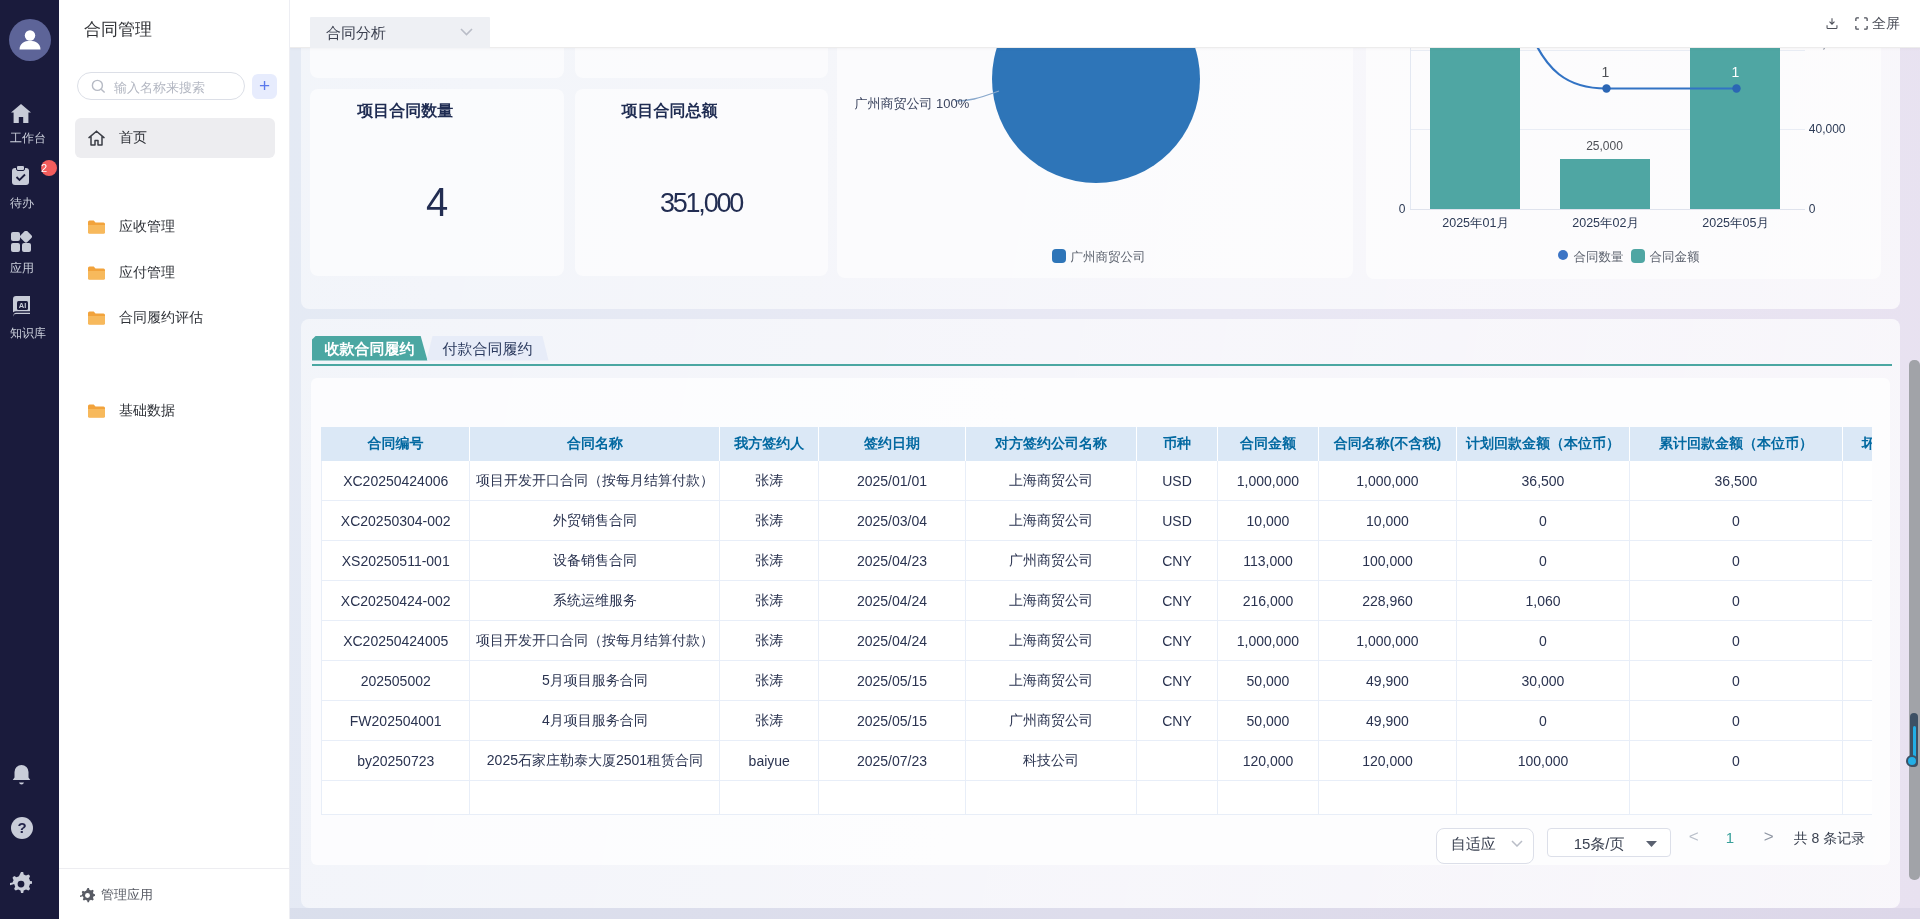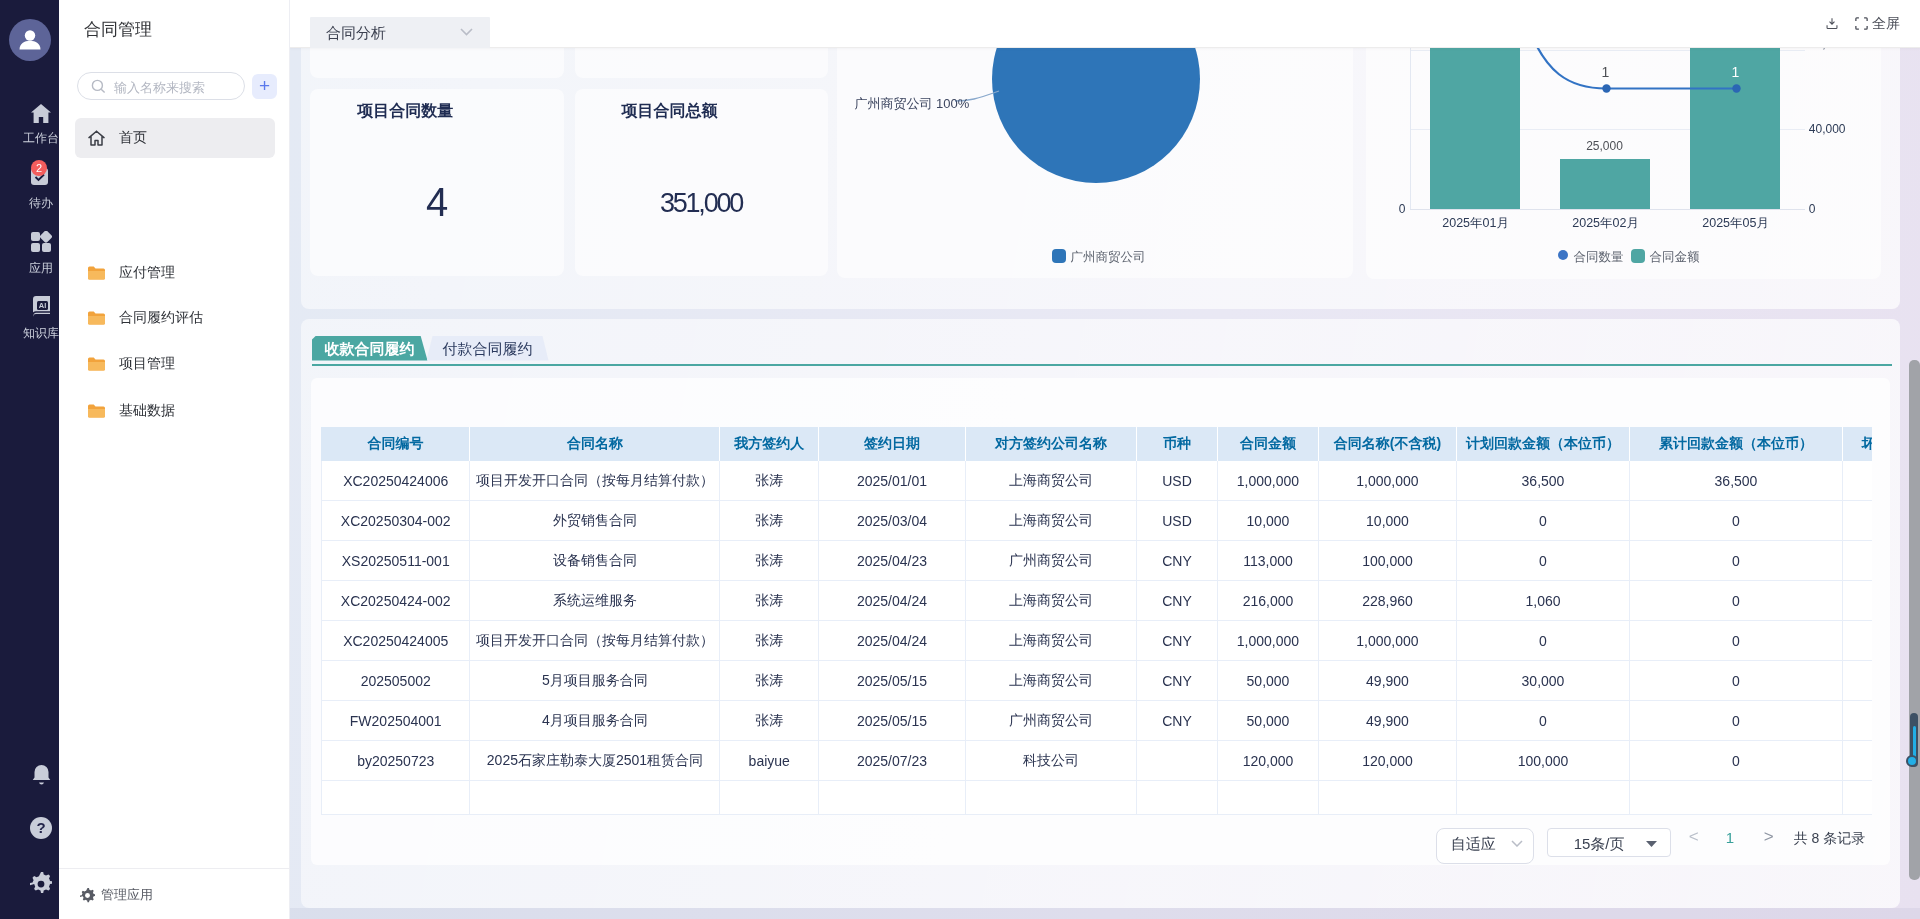--- a/index.html
+++ b/index.html
@@ -2,21 +2,21 @@
 <html lang="zh"><head>
 <meta charset="utf-8">
 <title>合同管理</title>
 <style>
   * { margin:0; padding:0; box-sizing:border-box; }
   html,body { width:1920px; height:919px; overflow:hidden; font-family:"Liberation Sans",sans-serif; }
   .abs { position:absolute; }
   body { position:relative; background:#fff; }
   
   #rail { position:absolute; left:0; top:0; width:59px; height:919px; background:#1a1b3c; z-index:30; }
-  .railItem { position:absolute; width:82px; text-align:center; color:#ccd0dc; font-size:12px; }
+  .railItem { position:absolute; width:82px; text-align:left; color:#ccd0dc; font-size:12px;margin-left:10px; }
   
   #side { position:absolute; left:59px; top:0; width:231px; height:919px; background:#ffffff; z-index:25; border-right:1px solid #edeef3; }
   .menuItem { position:absolute; left:16px; width:200px; height:40px; border-radius:6px; font-size:14px; color:#2f3238; display:flex; align-items:center; }
   .menuItem svg { margin-left:13px; margin-right:14px; flex:0 0 auto; }
   
   #topbar { position:absolute; left:290px; top:0; width:1630px; height:48px; background:#ffffff; z-index:20; border-bottom:1px solid #edecec; box-shadow:0 1px 2px rgba(120,110,100,0.06); }
   #content { position:absolute; left:290px; top:46px; width:1630px; height:873px; overflow:hidden; z-index:10;
              background:linear-gradient(100deg,#e4eaf4 0%, #e9e8f4 55%, #e8e1f0 100%); }
   .wrap { position:absolute; background:linear-gradient(100deg,rgba(255,255,255,0.52) 0%,rgba(255,255,255,0.72) 100%); border-radius:8px; }
   .card { position:absolute; background:rgba(255,255,255,0.60); border-radius:8px; }
@@ -95,32 +95,32 @@
     <span class="abs" style="left:36px;top:6px;font-size:13px;color:#b3b7c2;">输入名称来搜索</span>
   </div>
   <div class="abs" style="left:193px;top:74px;width:25px;height:25px;border-radius:6px;background:#e7ecfd;color:#5b79ec;font-size:19px;line-height:23px;text-align:center;">+</div>
 
   <div class="menuItem" style="top:118px;background:#ededf0;">
     <svg width="17" height="16" viewBox="0 0 17 16">
         <path d="M8.5 1.2 L16 7.6 M1 7.6 L8.5 1.2 M3 6.2 V15 h4 v-4.6 h3 V15 h4 V6.2" fill="none" stroke="#3b3e46" stroke-width="1.5" stroke-linecap="round" stroke-linejoin="round"></path>
       </svg>
     首页
   </div>
+  <div class="menuItem" style="top:207px;"><svg width="17" height="14" viewBox="0 0 17 14">
+        <path d="M0 2 a1.5 1.5 0 0 1 1.5-1.5 h4.2 l1.8 2 h8 A1.5 1.5 0 0 1 17 4 v8 a1.5 1.5 0 0 1 -1.5 1.5 h-14 A1.5 1.5 0 0 1 0 12 z" fill="#f2a33c"></path>
+        <path d="M0 5 h17 v7 a1.5 1.5 0 0 1 -1.5 1.5 h-14 A1.5 1.5 0 0 1 0 12 z" fill="#f7b95c"></path>
+      </svg>应收管理</div>
   <div class="menuItem" style="top:253px;"><svg width="17" height="14" viewBox="0 0 17 14">
         <path d="M0 2 a1.5 1.5 0 0 1 1.5-1.5 h4.2 l1.8 2 h8 A1.5 1.5 0 0 1 17 4 v8 a1.5 1.5 0 0 1 -1.5 1.5 h-14 A1.5 1.5 0 0 1 0 12 z" fill="#f2a33c"></path>
         <path d="M0 5 h17 v7 a1.5 1.5 0 0 1 -1.5 1.5 h-14 A1.5 1.5 0 0 1 0 12 z" fill="#f7b95c"></path>
       </svg>应付管理</div>
   <div class="menuItem" style="top:298px;"><svg width="17" height="14" viewBox="0 0 17 14">
         <path d="M0 2 a1.5 1.5 0 0 1 1.5-1.5 h4.2 l1.8 2 h8 A1.5 1.5 0 0 1 17 4 v8 a1.5 1.5 0 0 1 -1.5 1.5 h-14 A1.5 1.5 0 0 1 0 12 z" fill="#f2a33c"></path>
         <path d="M0 5 h17 v7 a1.5 1.5 0 0 1 -1.5 1.5 h-14 A1.5 1.5 0 0 1 0 12 z" fill="#f7b95c"></path>
       </svg>合同履约评估</div>
-  <div class="menuItem" style="top:344px;"><svg width="17" height="14" viewBox="0 0 17 14">
-        <path d="M0 2 a1.5 1.5 0 0 1 1.5-1.5 h4.2 l1.8 2 h8 A1.5 1.5 0 0 1 17 4 v8 a1.5 1.5 0 0 1 -1.5 1.5 h-14 A1.5 1.5 0 0 1 0 12 z" fill="#f2a33c"></path>
-        <path d="M0 5 h17 v7 a1.5 1.5 0 0 1 -1.5 1.5 h-14 A1.5 1.5 0 0 1 0 12 z" fill="#f7b95c"></path>
-      </svg>项目管理</div>
   <div class="menuItem" style="top:391px;"><svg width="17" height="14" viewBox="0 0 17 14">
         <path d="M0 2 a1.5 1.5 0 0 1 1.5-1.5 h4.2 l1.8 2 h8 A1.5 1.5 0 0 1 17 4 v8 a1.5 1.5 0 0 1 -1.5 1.5 h-14 A1.5 1.5 0 0 1 0 12 z" fill="#f2a33c"></path>
         <path d="M0 5 h17 v7 a1.5 1.5 0 0 1 -1.5 1.5 h-14 A1.5 1.5 0 0 1 0 12 z" fill="#f7b95c"></path>
       </svg>基础数据</div>
 
   <div class="abs" style="left:0;top:868px;width:231px;border-top:1px solid #ededf1;"></div>
   <div class="abs" style="left:21px;top:886px;width:200px;font-size:13px;color:#585b64;display:flex;align-items:center;">
     <svg width="15" height="15" viewBox="0 0 22 22" style="margin-right:6px;">
         <path d="M11 0 l2.2 0 .5 2.6 a8.6 8.6 0 0 1 2.3 1l2.5-1.1 1.6 1.6-1.1 2.5a8.6 8.6 0 0 1 1 2.3l2.6.5 v2.2 l-2.6.5 a8.6 8.6 0 0 1 -1 2.3 l1.1 2.5 -1.6 1.6 -2.5 -1.1 a8.6 8.6 0 0 1 -2.3 1 l-.5 2.6 h-2.2 l-.5 -2.6 a8.6 8.6 0 0 1 -2.3 -1 l-2.5 1.1 -1.6 -1.6 1.1 -2.5 a8.6 8.6 0 0 1 -1 -2.3 L0 13.2 v-2.2 l2.6 -.5 a8.6 8.6 0 0 1 1 -2.3 L2.5 5.7 4.1 4.1 l2.5 1.1 a8.6 8.6 0 0 1 2.3 -1 z" fill="#585b64"></path>
         <circle cx="11" cy="11" r="3.6" fill="#fff"></circle>

